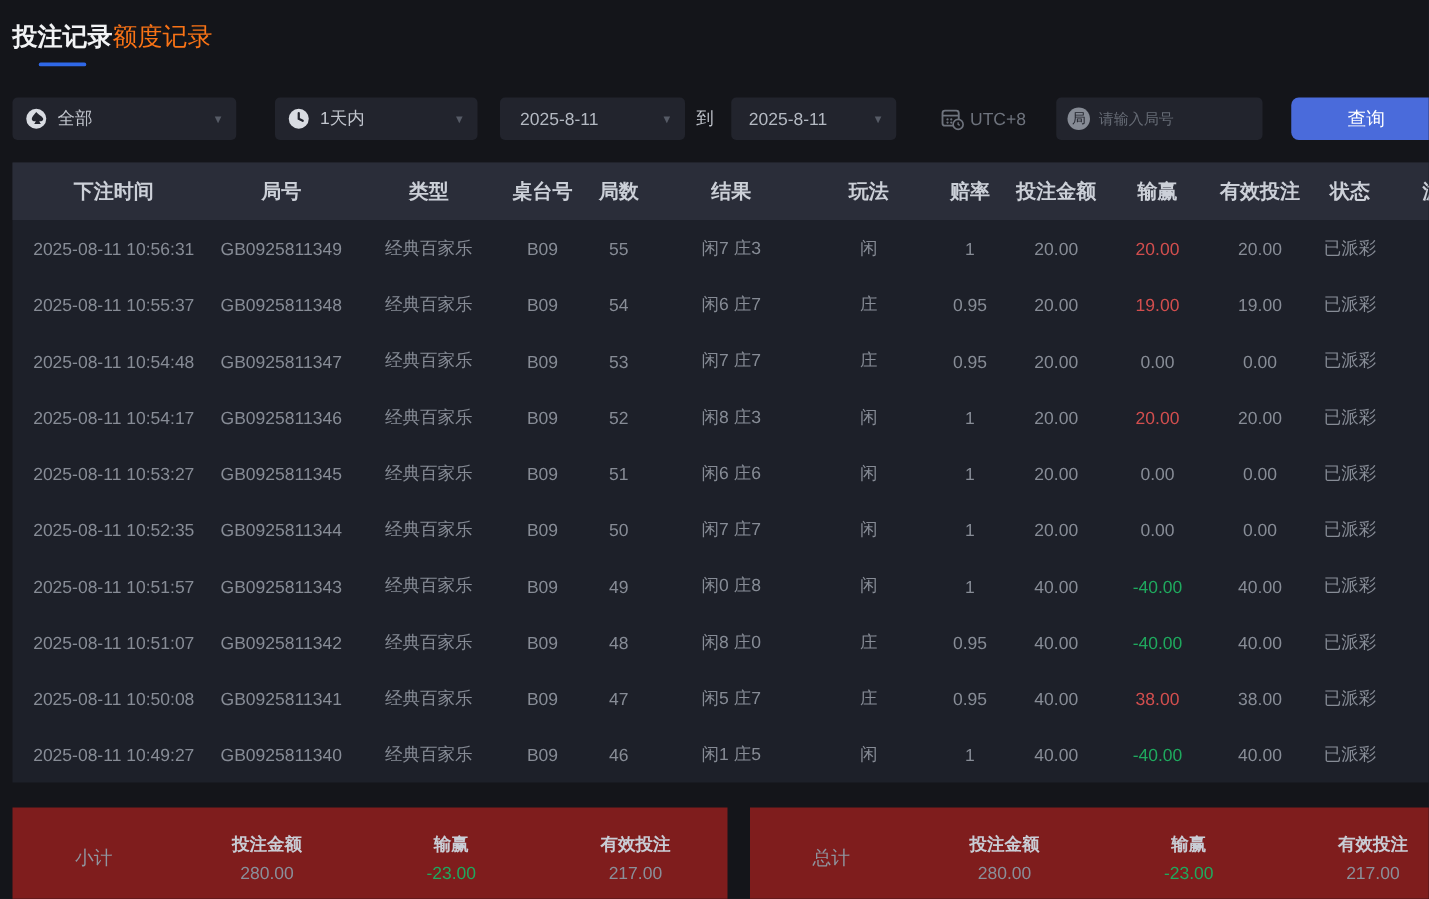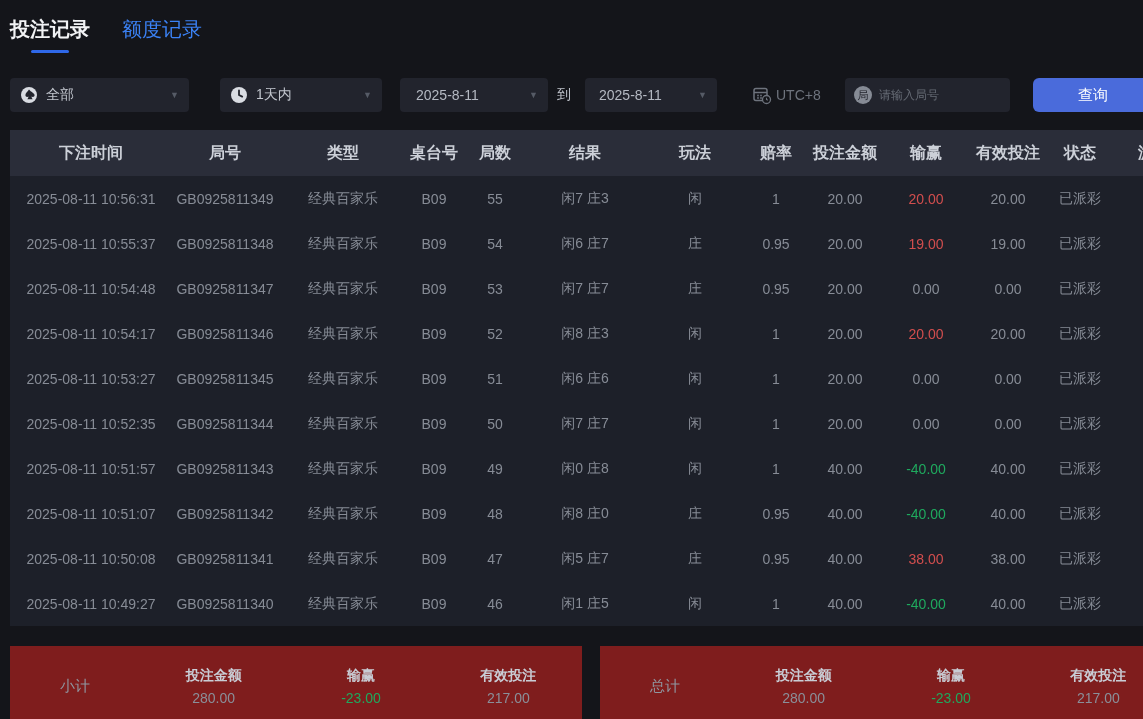--- a/index.html
+++ b/index.html
@@ -4,22 +4,22 @@
 <style>
   * { margin:0; padding:0; box-sizing:border-box; }
   html,body { width:1143px; height:719px; overflow:hidden; }
   body {
     background:#14151a;
     font-family:"Liberation Sans", sans-serif;
     color:#c2c6ce;
     position:relative;
   }
   
-  .tabbar { position:absolute; left:10px; top:16px; display:flex; gap:32px; align-items:flex-end; }
-  .tab { cursor:pointer; padding-bottom:10px; position:relative; font-size:20px; color:#3b82f6; }
+  .tabbar { position:absolute; left:10px; top:16px; display:flex; align-items:flex-end; }
+  .tab { cursor:pointer; padding-bottom:10px; position:relative; font-size:20px; color:#f97316; }
   .tab.active { color:#f2f3f5; font-weight:bold; }
   .tab.active .underline {
     position:absolute; left:50%; transform:translateX(-50%);
     bottom:0; width:38px; height:3px; border-radius:2px; background:#2f68e8;
   }
   
   .filters { position:absolute; left:0; top:78px; width:1200px; height:34px; }
   .ctl {
     position:absolute; top:0; height:34px; background:#22242d; border-radius:4px;
     display:flex; align-items:center; font-size:14px; color:#c2c6ce; cursor:pointer;

